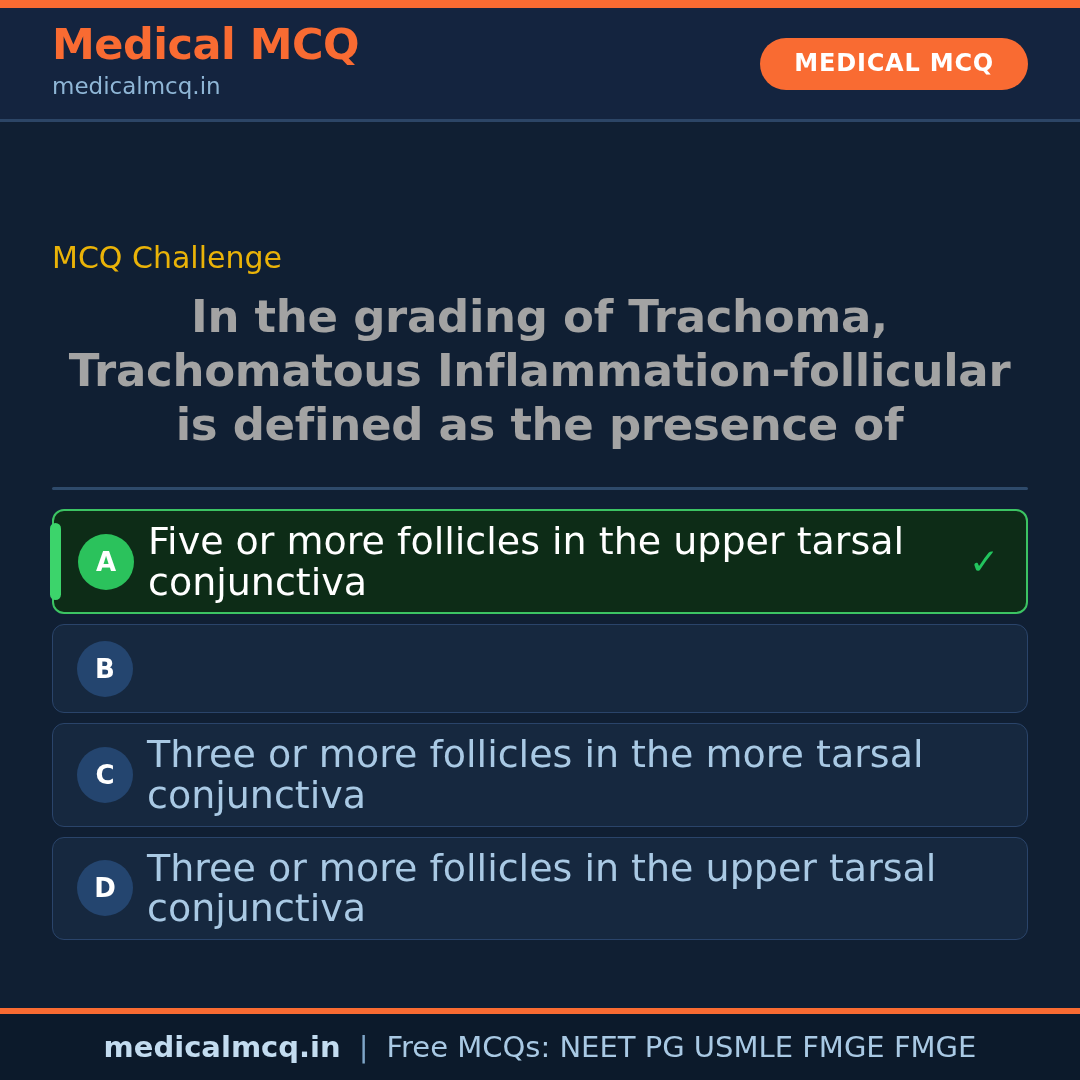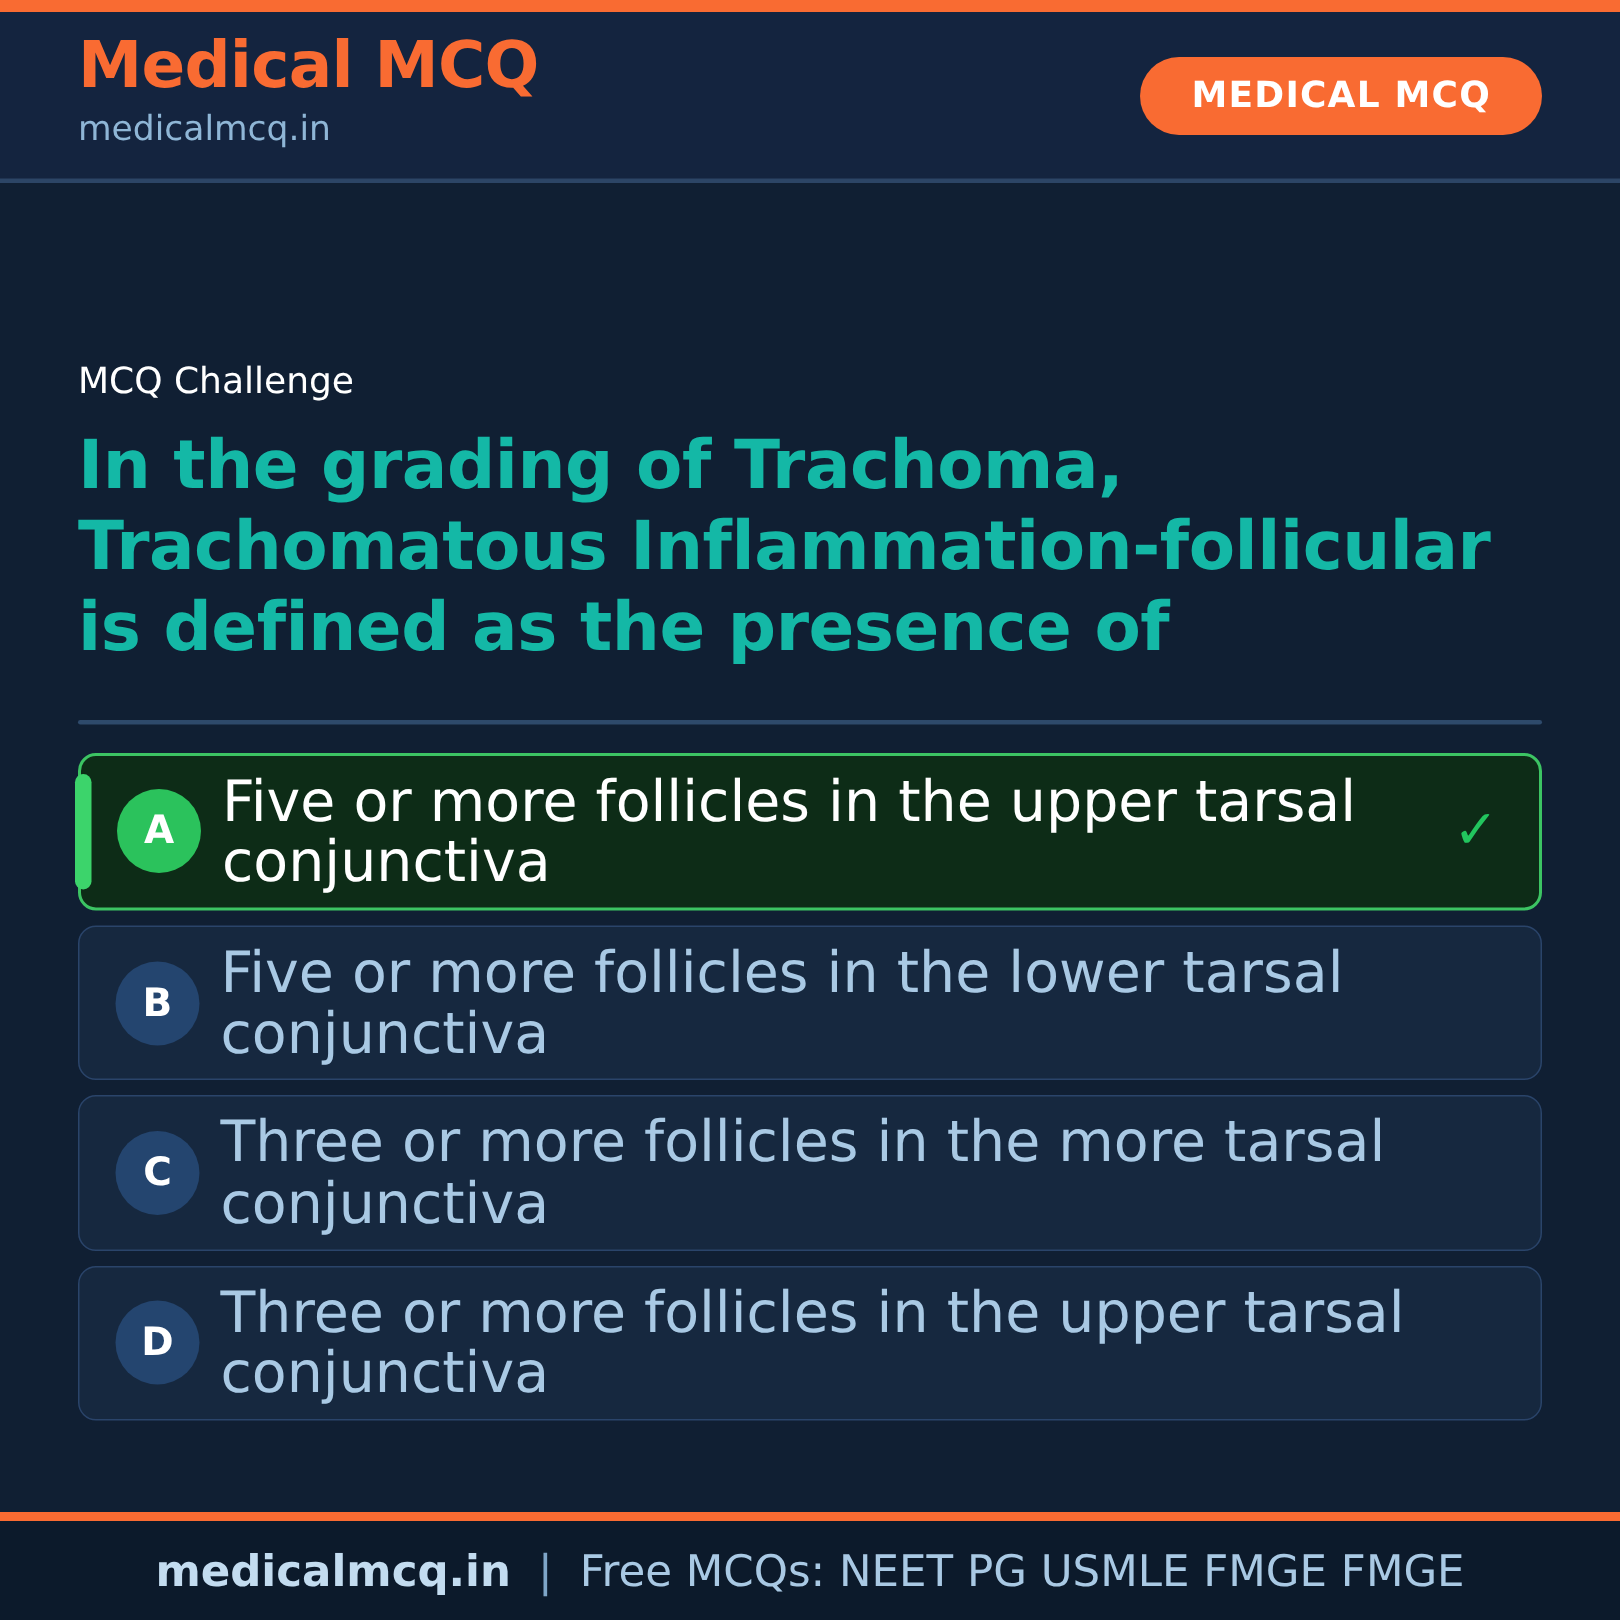--- a/index.html
+++ b/index.html
@@ -84,33 +84,34 @@
   .body {
     flex: 1 1 auto;
     position: relative;
     padding: 0 52px;
     display: flex;
     flex-direction: column;
   }
 
   .eyebrow {
     margin-top: 118px;
-    font-size: 24px;
-    color: #ffffff;
+    font-size: 30px;
+    color: #eab308;
     line-height: 1.2;
   }
 
   .question {
     margin-top: 14px;
     font-size: 45px;
     font-weight: bold;
-    color: #14b8a6;
+    color: #a3a3a3;
     line-height: 1.20;
     letter-spacing: -0.3px;
     max-width: 975px;
+    text-align: center;
   }
 
   .divider {
     margin-top: 35px;
     height: 3px;
     width: 976px;
     background: #2E4A6B;
     border-radius: 2px;
   }
 
@@ -249,21 +250,20 @@
 
       <div class="option correct">
         <div class="accent-bar"></div>
         <div class="badge">A</div>
         <div class="otext">Five or more follicles in the upper tarsal conjunctiva</div>
         <div class="check">✓</div>
       </div>
 
       <div class="option">
         <div class="badge">B</div>
-        <div class="otext">Five or more follicles in the lower tarsal conjunctiva</div>
         <div class="check"></div>
       </div>
 
       <div class="option">
         <div class="badge">C</div>
         <div class="otext">Three or more follicles in the more tarsal conjunctiva</div>
         <div class="check"></div>
       </div>
 
       <div class="option">

